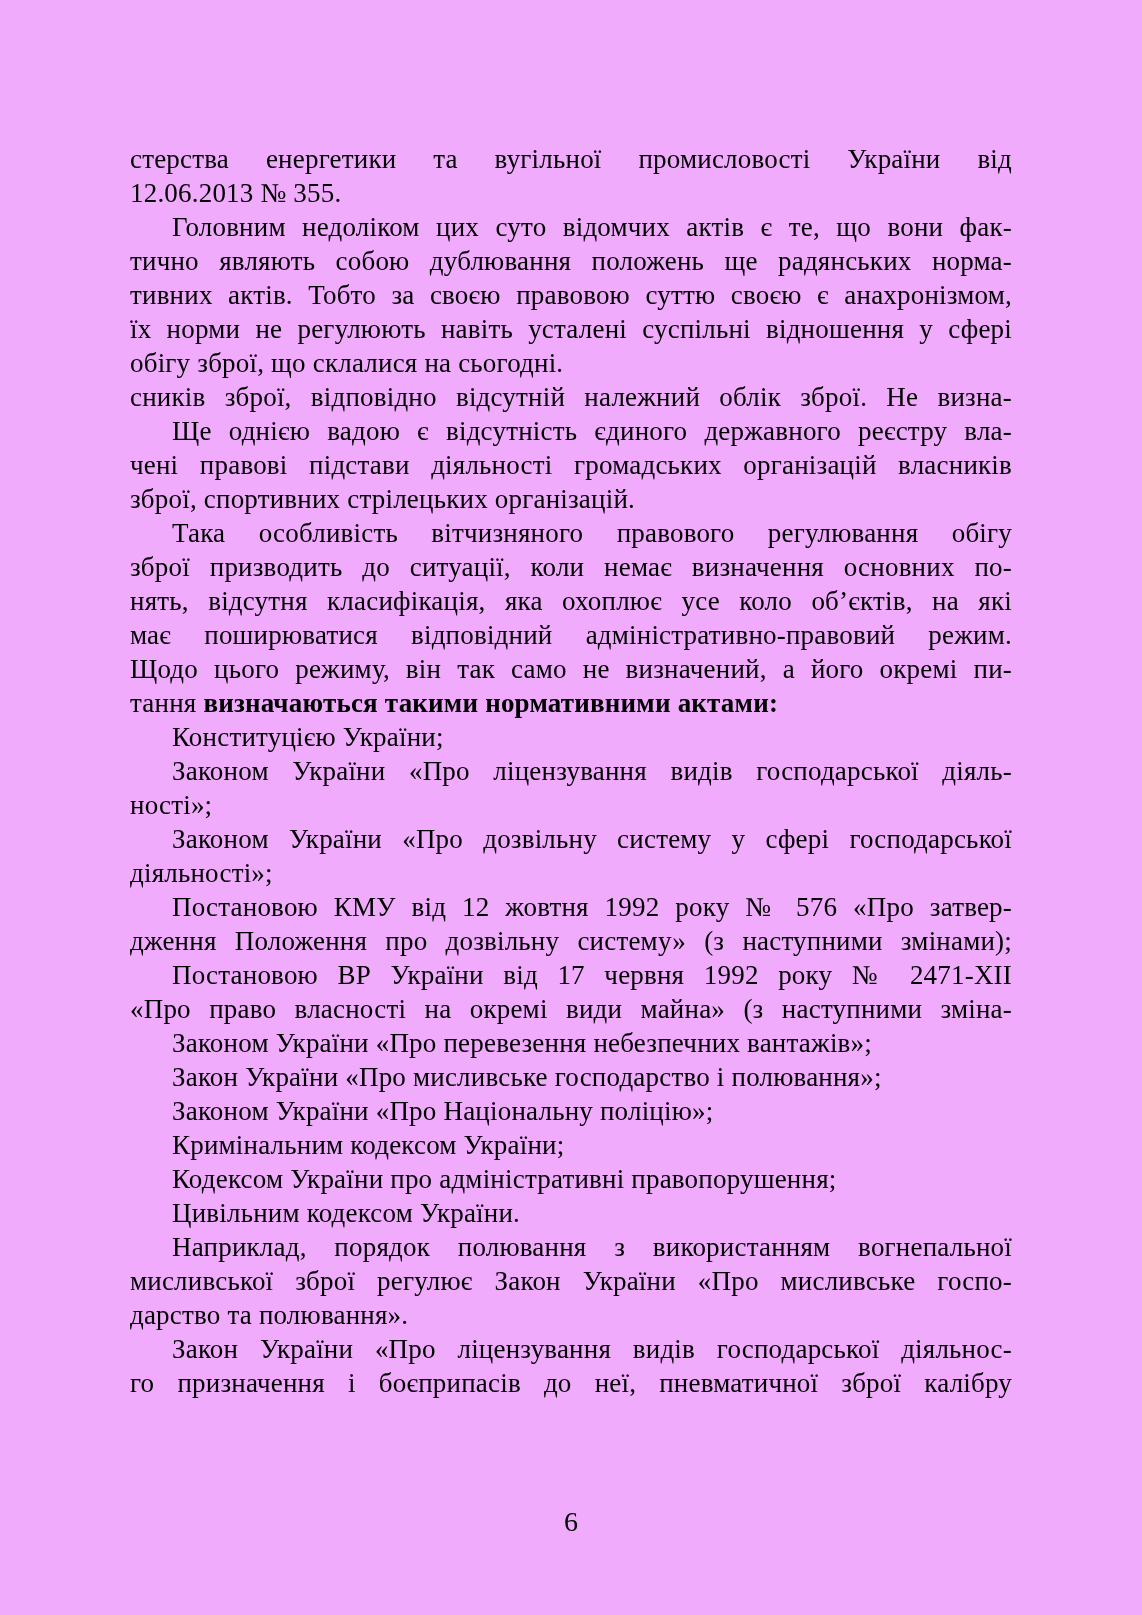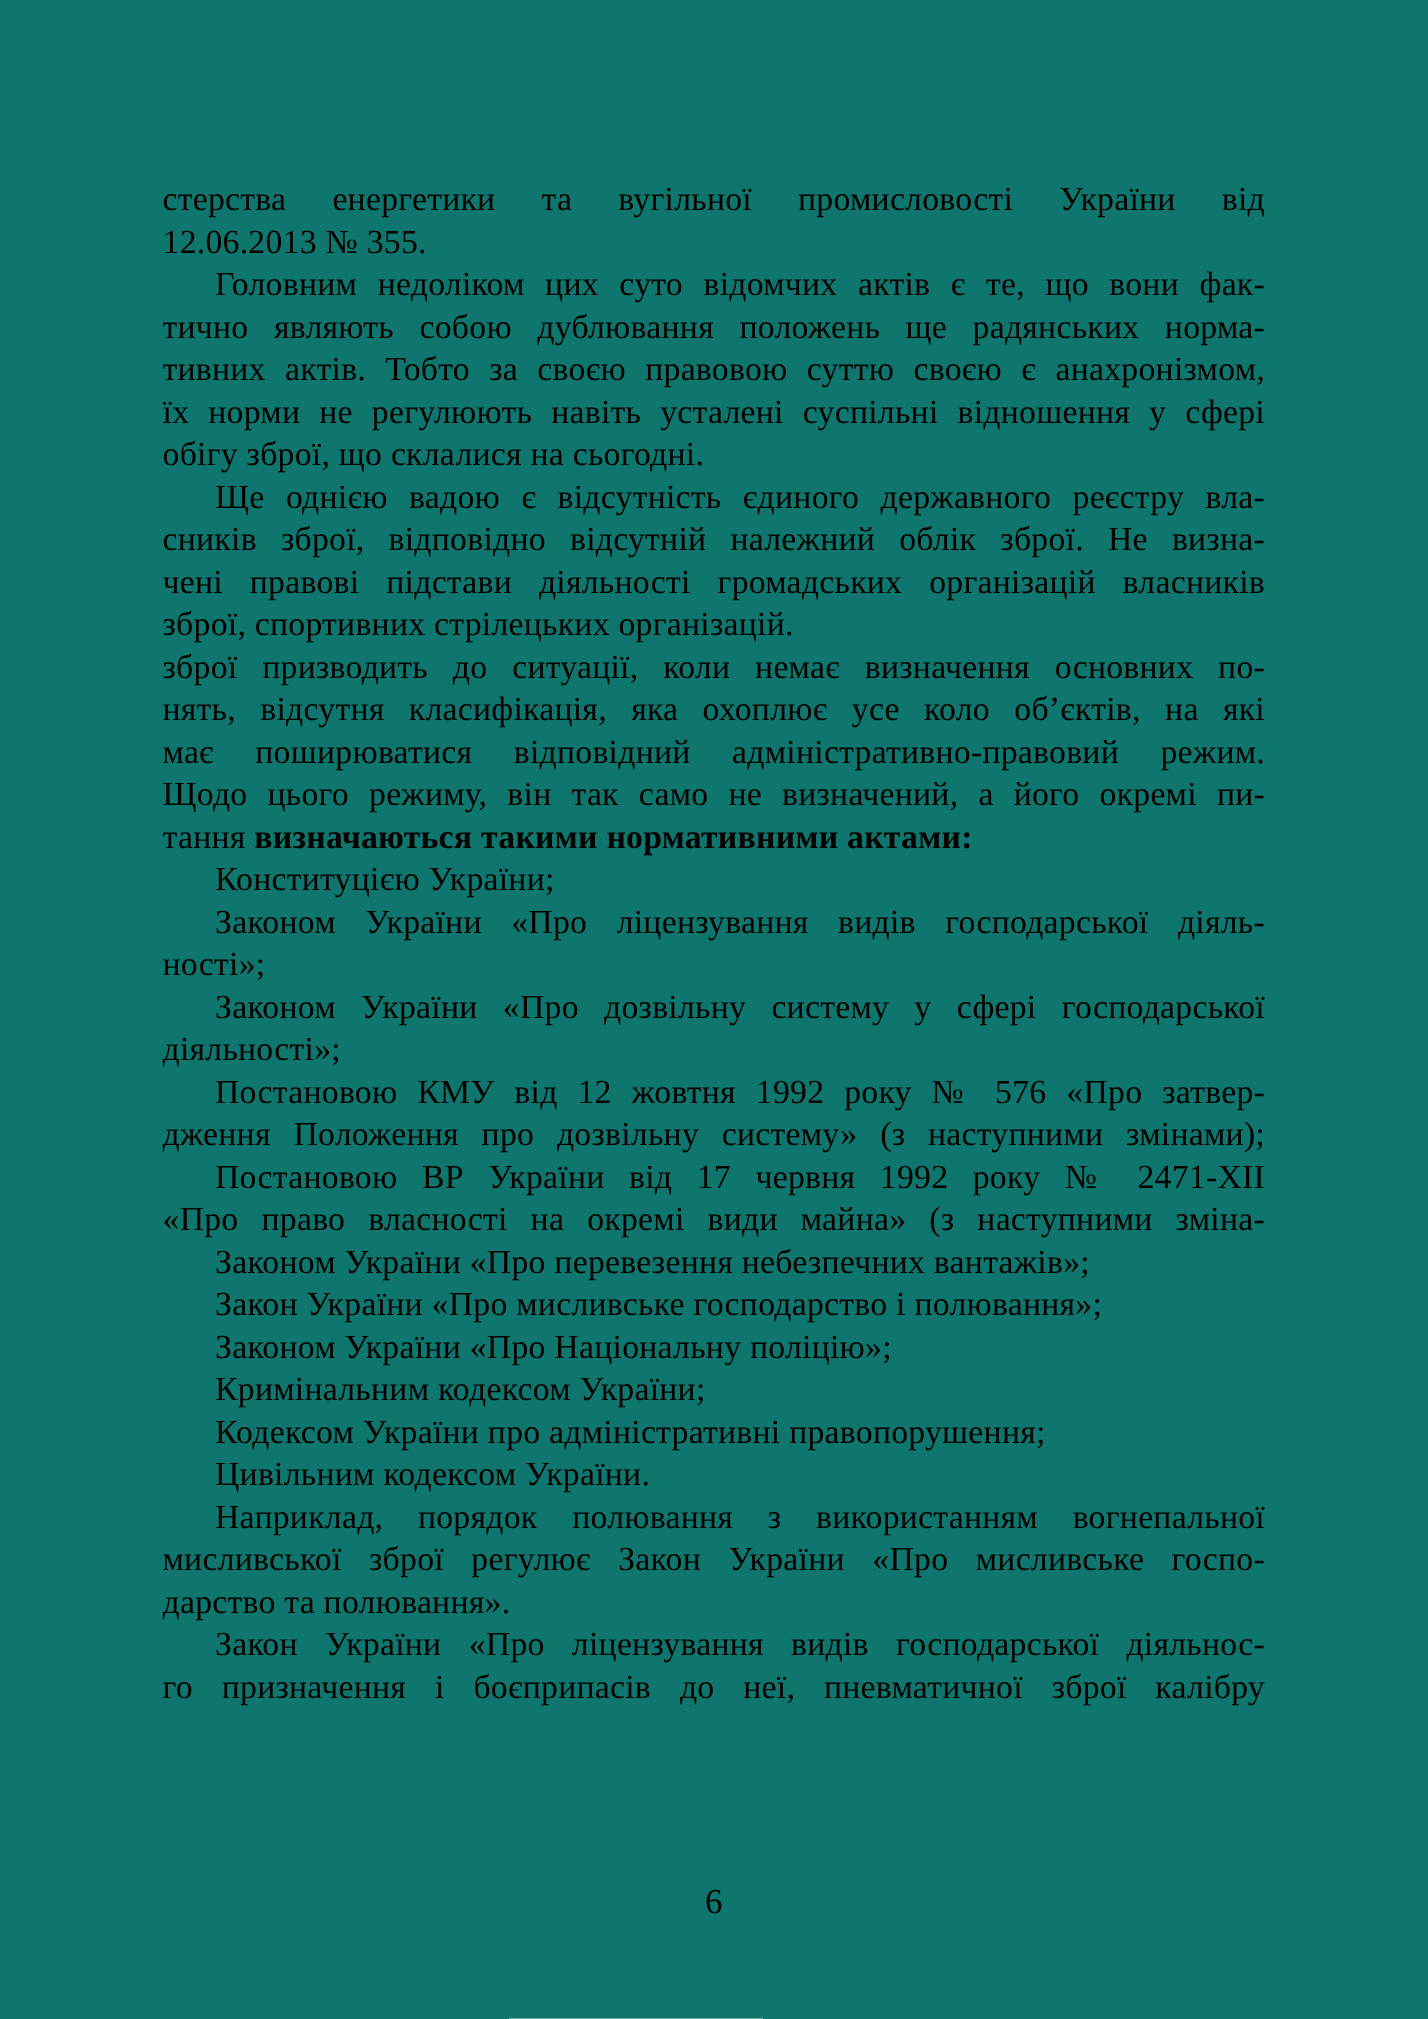--- a/index.html
+++ b/index.html
@@ -4,21 +4,21 @@
 <style>
   html, body {
     margin: 0;
     padding: 0;
     background: #ffffff;
   }
   .page {
     position: relative;
     width: 1142px;
     height: 1615px;
-    background: #0f766e;
+    background: #f0abfc;
     color: #000000;
     font-family: "Liberation Serif", "DejaVu Serif", serif;
     overflow: hidden;
   }
   .text-block {
     position: absolute;
     left: 130px;
     top: 142px;
     width: 882px;
     font-size: 27px;
@@ -56,24 +56,25 @@
 
 <div class="page">
   <div class="text-block">
     <div class="line">стерства енергетики та вугільної промисловості України від</div>
     <div class="line lastline">12.06.2013 № 355.</div>
     <div class="line indent">Головним недоліком цих суто відомчих актів є те, що вони фак-</div>
     <div class="line">тично являють собою дублювання положень ще радянських норма-</div>
     <div class="line">тивних актів. Тобто за своєю правовою суттю своєю є анахронізмом,</div>
     <div class="line">їх норми не регулюють навіть усталені суспільні відношення у сфері</div>
     <div class="line lastline">обігу зброї, що склалися на сьогодні.</div>
+    <div class="line">сників зброї, відповідно відсутній належний облік зброї. Не визна-</div>
     <div class="line indent">Ще однією вадою є відсутність єдиного державного реєстру вла-</div>
-    <div class="line">сників зброї, відповідно відсутній належний облік зброї. Не визна-</div>
     <div class="line">чені правові підстави діяльності громадських організацій власників</div>
     <div class="line lastline">зброї, спортивних стрілецьких організацій.</div>
+    <div class="line indent">Така особливість вітчизняного правового регулювання обігу</div>
     <div class="line">зброї призводить до ситуації, коли немає визначення основних по-</div>
     <div class="line">нять, відсутня класифікація, яка охоплює усе коло об’єктів, на які</div>
     <div class="line">має поширюватися відповідний адміністративно-правовий режим.</div>
     <div class="line">Щодо цього режиму, він так само не визначений, а його окремі пи-</div>
     <div class="line lastline"><span>тання </span><span class="b">визначаються такими нормативними актами:</span></div>
     <div class="line lastline indent">Конституцією України;</div>
     <div class="line indent">Законом України «Про ліцензування видів господарської діяль-</div>
     <div class="line lastline">ності»;</div>
     <div class="line indent">Законом України «Про дозвільну систему у сфері господарської</div>
     <div class="line lastline">діяльності»;</div>

